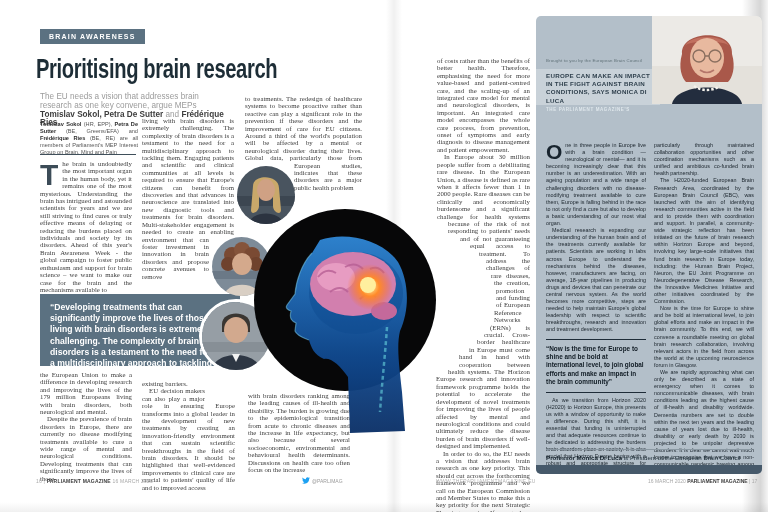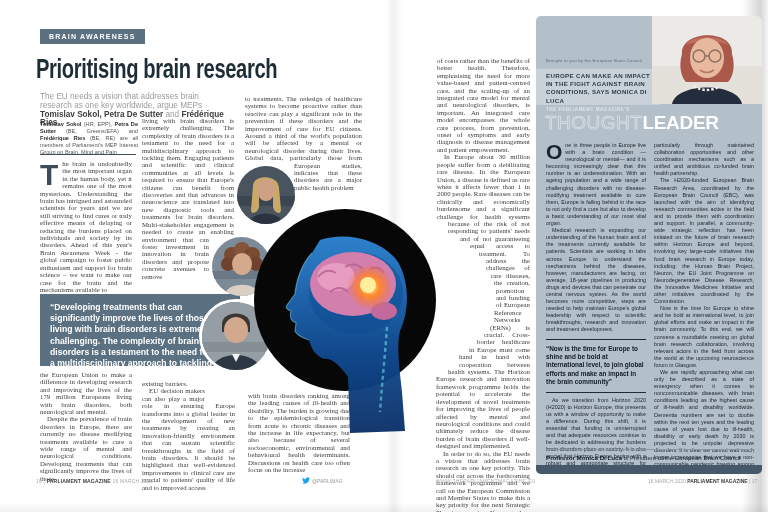--- a/index.html
+++ b/index.html
@@ -91,21 +91,21 @@
 <body>
 
 <div class="abs" id="gutter-shadow"></div>
 <div class="abs" id="right-edge"></div>
 <div class="abs" id="bottom-edge"></div>
 
 <div class="abs tag">BRAIN AWARENESS</div>
 <div class="abs title">Prioritising brain research</div>
 
 <div class="abs standfirst">
-  <span>The EU needs a vision that addresses brain research as one key worldwide, argue MEPs </span><b>Tomislav Sokol, Petra De Sutter</b><span> and </span><b>Frédérique Ries</b>
+  <span>The EU needs a vision that addresses brain research as one key convene, argue MEPs </span><b>Tomislav Sokol, Petra De Sutter</b><span> and </span><b>Frédérique Ries</b>
 </div>
 
 <div class="abs bio">
   <b>Tomislav Sokol</b><span> (HR, EPP), </span><b>Petra De Sutter</b><span> (BE, Greens/EFA) and </span><b>Frédérique Ries</b><span> (BE, RE) are all members of Parliament's MEP Interest Group on Brain, Mind and Pain</span>
 </div>
 <div class="abs bio-rule"></div>
 
 <div class="abs col1a para">
   <span class="dropcap-t">T</span><span>he brain is undoubtedly the most important organ in the human body, yet it remains one of the most mysterious. Understanding the brain has intrigued and astounded scientists for years and we are still striving to find cures or truly effective means of delaying or reducing the burdens placed on individuals and society by its disorders. Ahead of this year's Brain Awareness Week - the global campaign to foster public enthusiasm and support for brain science – we want to make our case for the brain and the mechanisms available to</span>
 </div>
@@ -258,23 +258,20 @@
     <circle cx="47" cy="40" r="6" fill="none" stroke="#8a6f5f" stroke-width="1.4"></circle>
     <circle cx="63" cy="40" r="6" fill="none" stroke="#8a6f5f" stroke-width="1.4"></circle>
     <line x1="53" y1="40" x2="57" y2="40" stroke="#8a6f5f" stroke-width="1.4"></line>
     <path d="M48,54 Q55,59 62,54" stroke="#b4766a" stroke-width="1.6" fill="none"></path>
     <path d="M20,88 C24,66 86,66 90,88 Z" fill="#232d3e"></path>
     <path d="M42,70 Q55,78 68,70" stroke="#f5f2ec" stroke-width="2.5" fill="none" stroke-dasharray="2.5,2"></path>
   </svg>
 </div>
 <div class="abs band">
   <div class="kicker">THE PARLIAMENT MAGAZINE'S</div>
-  <div class="brand">
-    <span class="outline">THOUGHT</span><span class="solid">LEADER</span>
-  </div>
 </div>
 
 <div class="abs colA adv-p">
   <span class="dropcap-o">O</span><span>ne in three people in Europe live with a brain condition — neurological or mental— and it is becoming increasingly clear that this number is an underestimation. With an ageing population and a wide range of challenging disorders with no disease-modifying treatment available to cure them, Europe is falling behind in the race to not only find a cure but also to develop a basic understanding of our most vital organ.</span>
   <span class="adv-ind">Medical research is expanding our understanding of the human brain and of the treatments currently available for patients. Scientists are working in labs across Europe to understand the mechanisms behind the diseases, however, manufacturers are facing, on average, 18-year pipelines in producing drugs and devices that can penetrate our central nervous system. As the world becomes more competitive, steps are needed to help maintain Europe's global leadership with respect to scientific breakthroughs, research and innovation and treatment development.</span>
   <div class="adv-quote">“Now is the time for Europe to shine and be bold at international level, to join global efforts and make an impact in the brain community”</div>
   <span class="adv-ind">As we transition from Horizon 2020 (H2020) to Horizon Europe, this presents us with a window of opportunity to make a difference. During this shift, it is essential that funding is uninterrupted and that adequate resources continue to be dedicated to addressing the burdens brain disorders place on society. It is also crucial that Horizon Europe begins with a robust and appropriate structure for research,</span>
 </div>
 
 <div class="abs colB adv-p">

